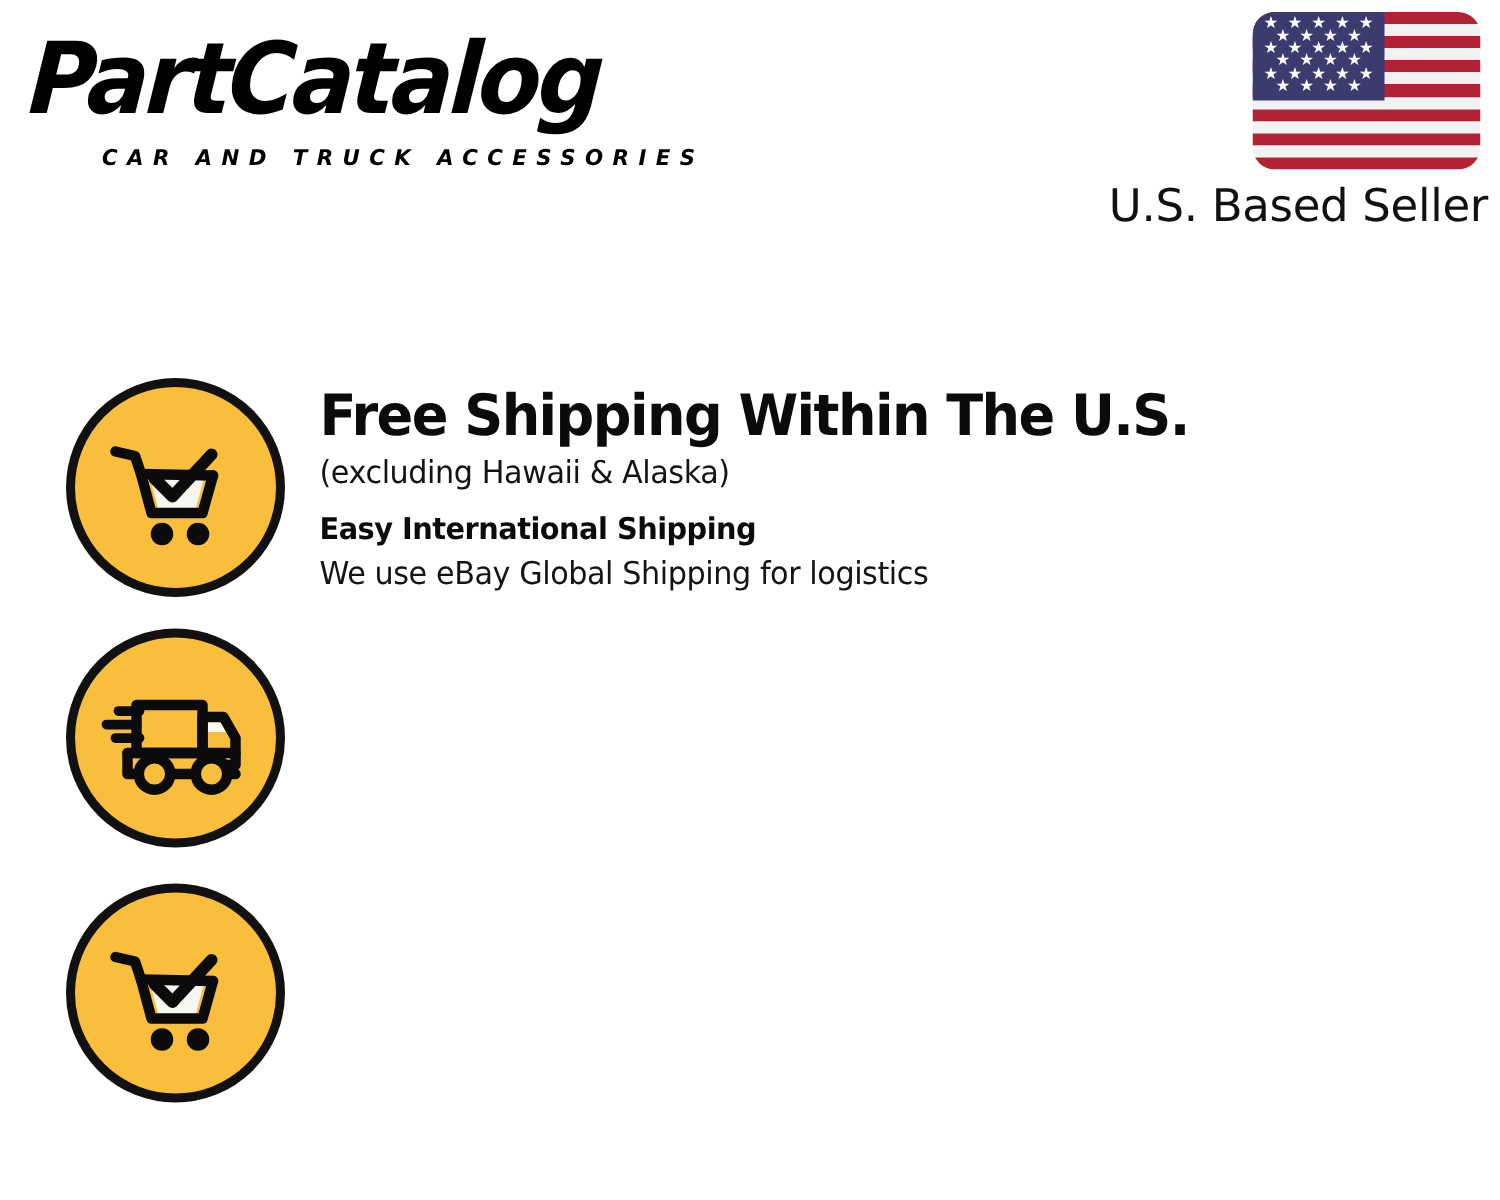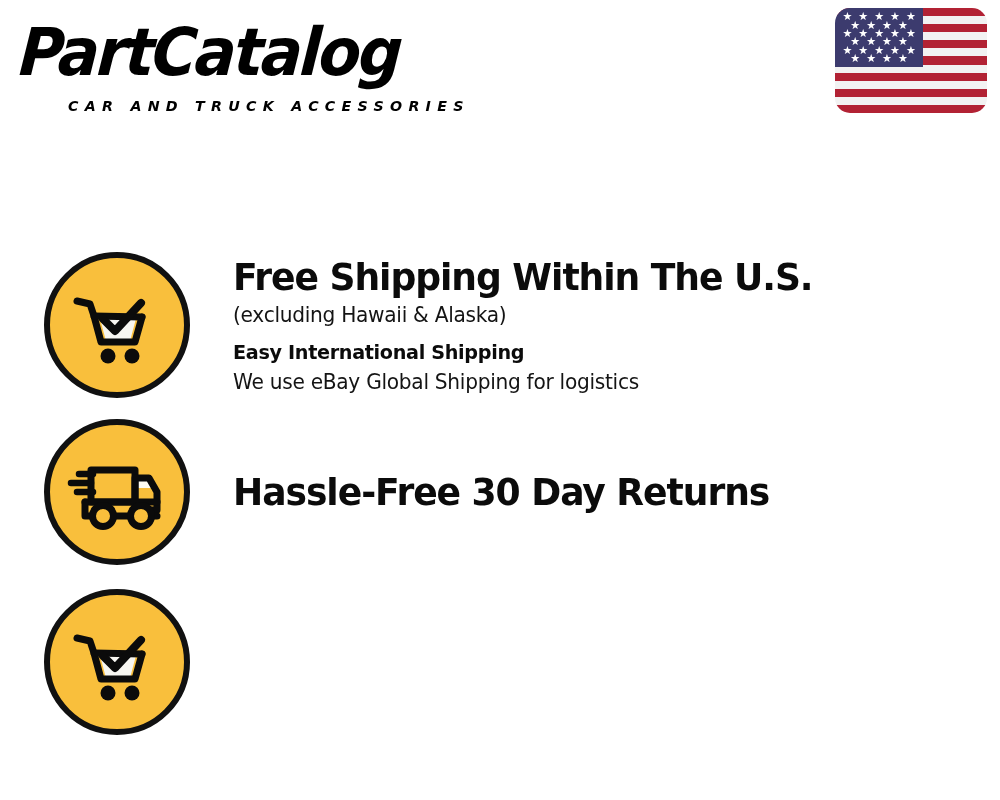--- a/index.html
+++ b/index.html
@@ -138,21 +138,21 @@
     border: 6px solid #111111;
     box-sizing: border-box;
     display: flex;
     align-items: center;
     justify-content: center;
   }
   .badge svg { display: block; }
 
   .feature-text {
     flex: 1 1 auto;
-    margin-left: 43px;
+    margin-left: 23px;
     padding-right: 20px;
   }
   .feat-title {
     font-family: "DejaVu Sans", sans-serif;
     font-weight: bold;
     font-size: 38px;
     line-height: 46px;
     letter-spacing: -1.1px;
     color: #0b0b0b;
     white-space: nowrap;
@@ -231,20 +231,21 @@
         <span class="star" style="left:32%;  top:70%">★</span>
         <span class="star" style="left:50%;  top:70%">★</span>
         <span class="star" style="left:68%;  top:70%">★</span>
         <span class="star" style="left:86%;  top:70%">★</span>
         <span class="star" style="left:23%;  top:84%">★</span>
         <span class="star" style="left:41%;  top:84%">★</span>
         <span class="star" style="left:59%;  top:84%">★</span>
         <span class="star" style="left:77%;  top:84%">★</span>
       </div>
     </div>
+    <div class="seller-label">U.S. Based Seller</div>
   </div>
 
   <div class="features">
 
     <div class="feature-row row-1">
       <div class="badge">
         <svg width="104" height="104" viewBox="0 0 104 104" aria-hidden="true">
 
           <path d="M34 42 L72 42 L65 68 L41 68 Z" fill="#f7f6f1"></path>
 
@@ -278,23 +279,20 @@
           <path d="M20 62 L92 62" fill="none" stroke="#0b0b0b" stroke-width="7" stroke-linecap="round"></path>
           <path d="M20 62 L20 76 L92 76" fill="none" stroke="#0b0b0b" stroke-width="7" stroke-linecap="round" stroke-linejoin="round"></path>
 
           <circle cx="38" cy="76" r="10.5" fill="#f9bf3c" stroke="#0b0b0b" stroke-width="7"></circle>
           <circle cx="76" cy="76" r="10.5" fill="#f9bf3c" stroke="#0b0b0b" stroke-width="7"></circle>
 
           <path d="M14 34 L28 34" stroke="#0b0b0b" stroke-width="6.5" stroke-linecap="round"></path>
           <path d="M6 43 L26 43" stroke="#0b0b0b" stroke-width="6.5" stroke-linecap="round"></path>
           <path d="M12 52 L28 52" stroke="#0b0b0b" stroke-width="6.5" stroke-linecap="round"></path>
         </svg>
-      </div>
-      <div class="feature-text">
-        <div class="feat-title">Hassle-Free 30 Day Returns</div>
       </div>
     </div>
 
     <div class="feature-row row-3">
       <div class="badge">
         <svg width="104" height="104" viewBox="0 0 104 104" aria-hidden="true">
           <path d="M34 42 L72 42 L65 68 L41 68 Z" fill="#f7f6f1"></path>
           <path d="M12 28 L25 31 L29 43 L36 69 L70 69 L77 44" fill="none" stroke="#0b0b0b" stroke-width="7" stroke-linecap="round" stroke-linejoin="round"></path>
           <path d="M29 43 L77 44" fill="none" stroke="#0b0b0b" stroke-width="7" stroke-linecap="round" stroke-linejoin="round"></path>
           <path d="M38 46 L50 58 L76 30" fill="none" stroke="#0b0b0b" stroke-width="8" stroke-linecap="round" stroke-linejoin="round"></path>

